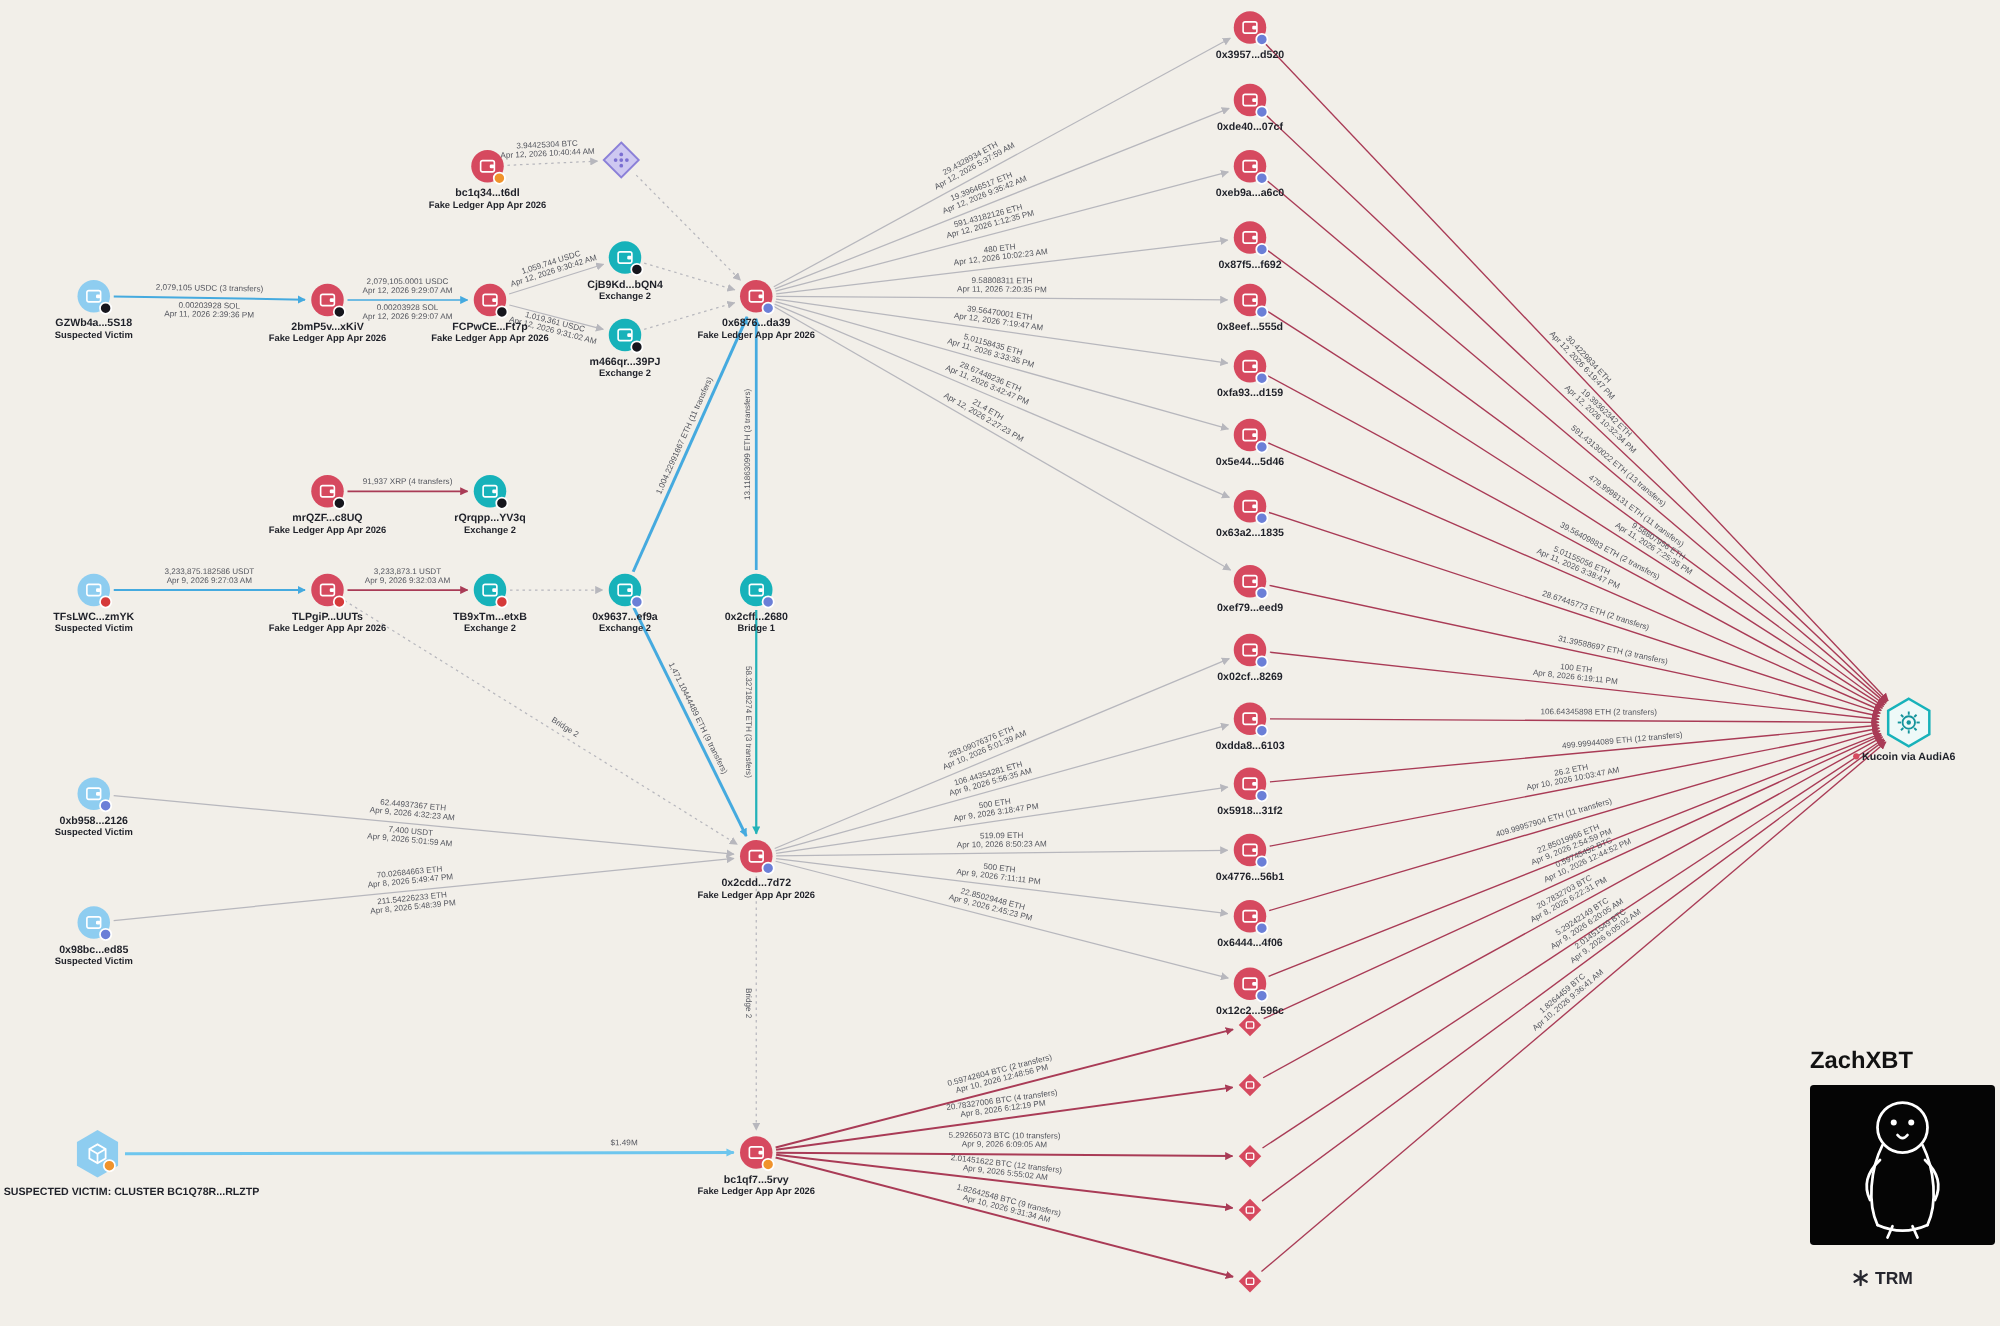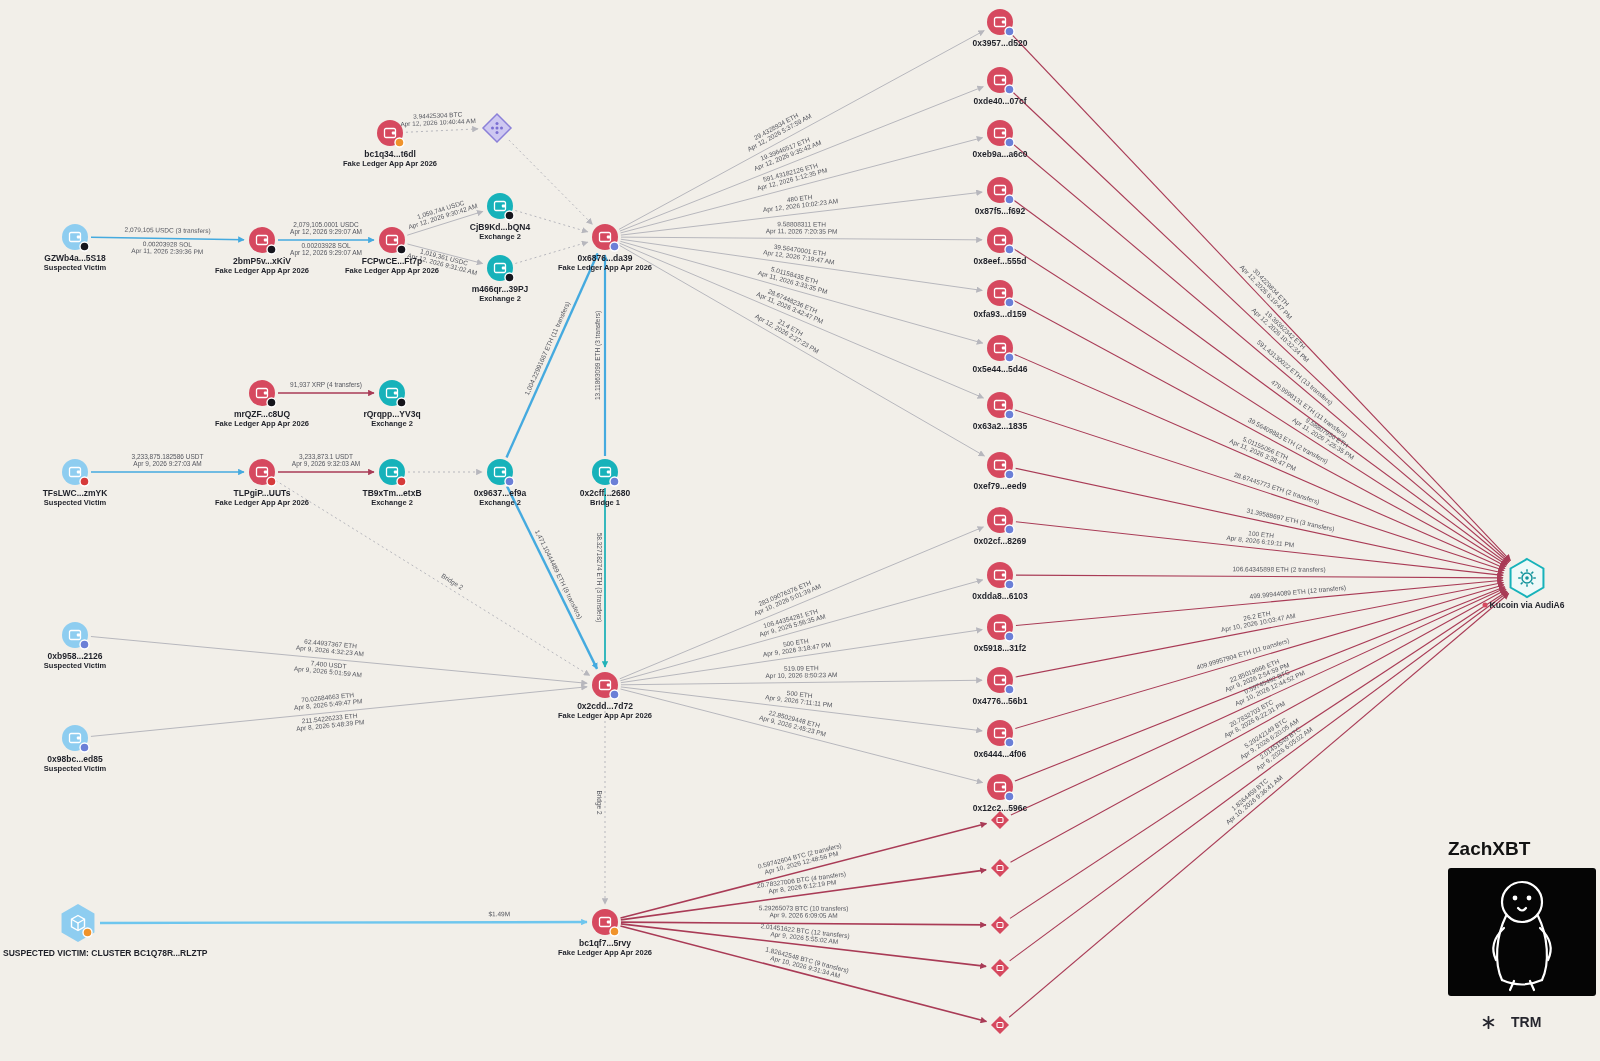--- a/index.html
+++ b/index.html
@@ -5,21 +5,21 @@
   html,body{margin:0;padding:0}
   body{background:#e9e6e0;font-family:"Liberation Sans",sans-serif}
   .stage{position:relative;width:1600px;height:1061px;background:#f2efe9;overflow:hidden}
   svg text{font-family:"Liberation Sans",sans-serif}
   .elab{font-size:6.5px;fill:#54565e}
   .nlab1{font-size:8.5px;font-weight:700;fill:#1f2129}
   .nlab2{font-size:7.5px;font-weight:700;fill:#1f2129}
   .zx{position:absolute;left:1448px;top:838px;width:160px;}
   .zx-title{font-weight:700;font-size:19px;color:#121212;margin-bottom:8px}
   .zx-box{width:148px;height:128px;background:#050505;border-radius:3px;overflow:hidden}
-  .trm{position:absolute;left:1482px;top:1014px;font-weight:700;font-size:14px;color:#26262e;display:flex;align-items:center;gap:16px}
+  .trm{position:absolute;left:1482px;top:1014px;font-weight:700;font-size:14px;color:#26262e;display:flex;align-items:center;gap:5px}
 </style>
 </head>
 <body>
 
 <div class="stage">
   <svg id="graph" width="1600" height="1061" viewBox="0 0 1600 1061">
       <defs>
         <marker id="arr-gray" viewBox="0 0 10 10" refX="9" refY="5" markerWidth="6.5" markerHeight="6.5" orient="auto" markerUnits="userSpaceOnUse">
           <path d="M0,0L10,5L0,10Z" fill="#b7b7bd"></path>
         </marker>

